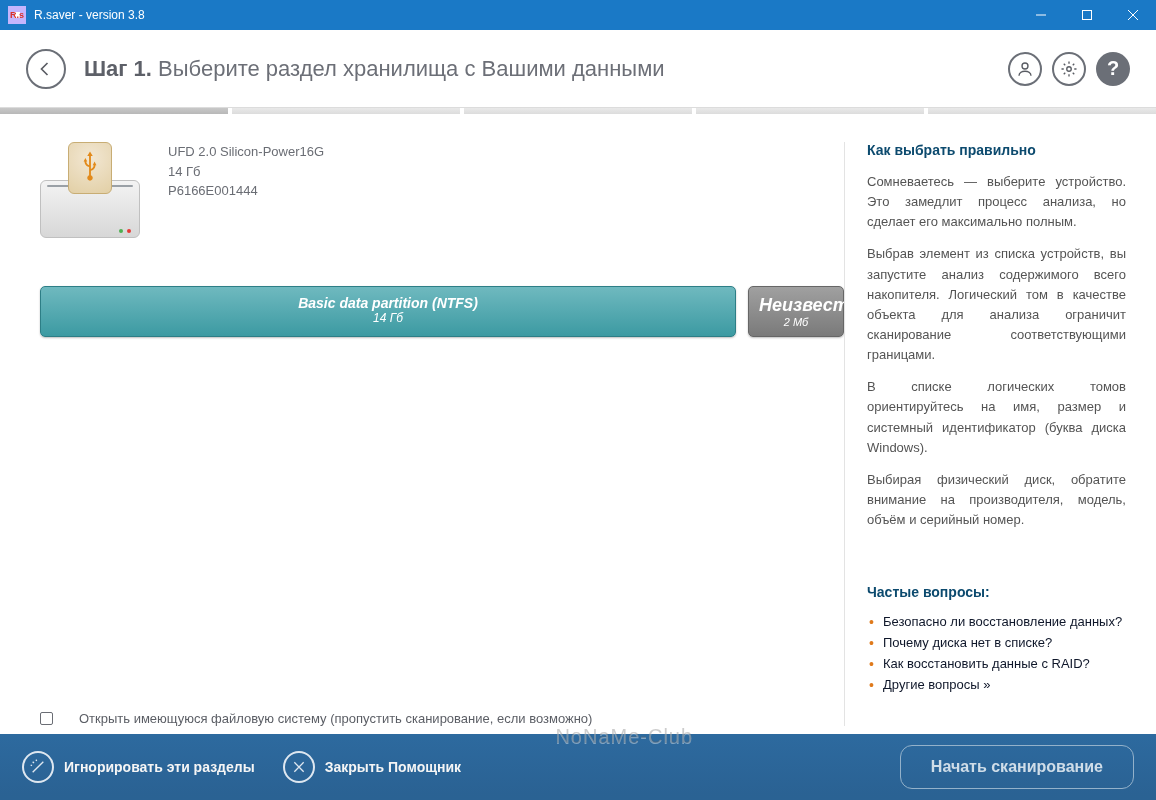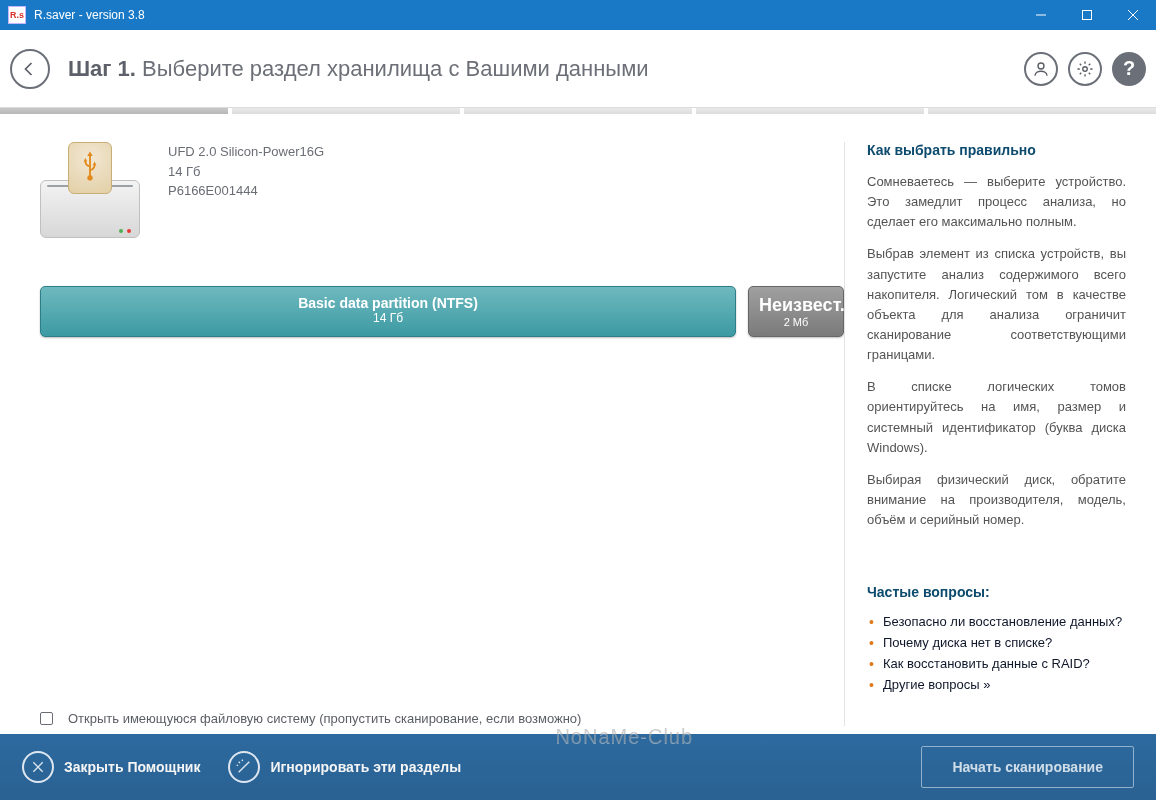--- a/index.html
+++ b/index.html
@@ -1,27 +1,27 @@
 <!DOCTYPE html>
 <html><head>
 <meta charset="utf-8">
 <style>
   * { margin: 0; padding: 0; box-sizing: border-box; }
   html, body { width: 1156px; height: 800px; font-family: "Segoe UI", Tahoma, sans-serif; overflow: hidden; background: #fff; }
 
   
   .titlebar { height: 30px; background: #1a79c6; color: #fff; display: flex; align-items: center; font-size: 12px; }
-  .titlebar .app-icon { width: 18px; height: 18px; background: #fff; margin: 0 8px; display: flex; align-items: center; justify-content: center; font: 700 9px/1 sans-serif; color: #d8322a; border: 1px solid #c4b5fd; }
+  .titlebar .app-icon { width: 18px; height: 18px; background: #fff; margin: 0 8px; display: flex; align-items: center; justify-content: center; font: 700 9px/1 sans-serif; color: #d8322a; border: 6px solid #c4b5fd; }
   .titlebar .title { flex: 1; }
   .win-controls { display: flex; height: 100%; }
   .win-btn { width: 46px; height: 100%; display: flex; align-items: center; justify-content: center; color: #fff; }
   .win-btn svg { width: 10px; height: 10px; stroke: #fff; stroke-width: 1; fill: none; }
 
   
-  .step-header { height: 78px; border-bottom: 1px solid #dcdcdc; display: flex; align-items: center; padding: 0 10px; gap: 18px; }
+  .step-header { height: 78px; border-bottom: 1px solid #dcdcdc; display: flex; align-items: center; padding: 0 26px; gap: 18px; }
   .back-btn { width: 40px; height: 40px; border-radius: 50%; background: #fff; border: 2px solid #6b6f77; display: flex; align-items: center; justify-content: center; }
   .back-btn svg { width: 18px; height: 18px; stroke: #595c63; stroke-width: 2.2; fill: none; }
   .step-title { font-size: 22px; color: #6c6f77; font-weight: 400; }
   .step-title .bold { font-weight: 700; color: #5d6068; }
   .header-icons { margin-left: auto; display: flex; gap: 10px; }
   .hdr-icon { width: 34px; height: 34px; border-radius: 50%; border: 2px solid #6b6f77; display: flex; align-items: center; justify-content: center; }
   .hdr-icon.help { background: #6b6f77; color: #fff; font-weight: 700; font-size: 20px; border: none; }
   .hdr-icon svg { width: 18px; height: 18px; stroke: #595c63; fill: none; stroke-width: 1.8; }
 
   .progress-track { height: 6px; background: linear-gradient(#e9e9e9,#dcdcdc); display: flex; }
@@ -40,48 +40,48 @@
   .disk-icon .leds { position: absolute; bottom: 4px; right: 8px; display: flex; gap: 4px; }
   .disk-icon .leds span { width: 4px; height: 4px; border-radius: 50%; background: #4caf50; }
   .disk-icon .leds span:nth-child(2){ background:#e53935; }
   .disk-icon .usb { position: absolute; top: 0; left: 28px; width: 44px; height: 52px; border-radius: 6px; background: radial-gradient(circle at 50% 30%, #f2e7d3, #e2cfa5); border: 1px solid #c8ad74; display: flex; align-items: center; justify-content: center; }
   .disk-icon .usb svg { width: 22px; height: 40px; fill: #e28a1b; }
 
   .disk-text { color: #6a6d74; font-size: 13px; line-height: 1.5; }
   .disk-text .disk-title { font-size: 20px; font-weight: 700; color: #5f626a; margin-bottom: 8px; }
 
   .partitions { display: flex; gap: 12px; }
-  .part-card { border-radius: 5px; color: #fff; text-align: center; padding: 8px 10px; font-size: 13px; box-shadow: 0 1px 2px rgba(0,0,0,.25); }
+  .part-card { border-radius: 5px; color: #fff; text-align: center; padding: 8px 10px; font-size: 13px; box-shadow: 0 1px 2px rgba(0,0,0,.25); font-style: italic; }
   .part-main { flex: 1; background: linear-gradient(#6fb9bf,#3c9aa2); border: 1px solid #2d7e86; }
   .part-main .pname { font-weight: 700; font-size: 14px; }
   .part-main .psize { font-size: 12px; }
   .part-unknown { width: 96px; background: linear-gradient(#a0a0a0,#7a7a7a); border: 1px solid #666; }
   .part-unknown .pname { font-weight: 700; font-size: 18px; }
   .part-unknown .psize { font-size: 11px; }
 
-  .skip-check { margin-top: auto; display: flex; align-items: center; gap: 15px; color: #5b5e65; font-size: 13px; }
+  .skip-check { margin-top: auto; display: flex; align-items: center; gap: 26px; color: #5b5e65; font-size: 13px; }
   .skip-check .box { width: 13px; height: 13px; border: 1px solid #6a6d74; border-radius: 2px; }
 
   
   .right-col { width: 300px; border-left: 1px solid #e3e3e3; padding: 0 18px 0 22px; color: #545454; font-size: 13px; }
   .right-col h3 { color: #0c4a6e; font-size: 14px; font-weight: 700; margin-bottom: 14px; }
   .right-col h3.faq-h { margin-top: 54px; }
   .right-col p { line-height: 1.55; text-align: justify; margin-bottom: 12px; }
   .faq-list { list-style: none; }
   .faq-list li { margin: 6px 0 6px 16px; position: relative; }
   .faq-list li::before { content: "•"; position: absolute; left: -14px; color: #df7a1c; font-size: 14px; }
   .faq-list a { color: #0f172a; text-decoration: none; }
 
   
   .footer { height: 66px; background: linear-gradient(#2f6fa6,#2c6699); display: flex; align-items: center; padding: 0 22px; gap: 28px; color: #fff; font-size: 14px; position: relative; }
   .footer::before { content:""; position:absolute; inset:0; background: rgba(0,0,0,.04); pointer-events:none; }
   .foot-action { display: flex; align-items: center; gap: 10px; font-weight: 700; }
   .foot-icon { width: 32px; height: 32px; border-radius: 50%; border: 2px solid #e8f1fa; display: flex; align-items: center; justify-content: center; }
   .foot-icon svg { width: 16px; height: 16px; stroke: #e8f1fa; stroke-width: 2; fill: none; }
-  .start-btn { margin-left: auto; padding: 12px 30px; border: 1px solid #9ab9d3; color: #d8e6f2; font-weight: 700; background: transparent; border-radius: 2px; font-size: 14px; }
+  .start-btn { margin-left: auto; padding: 12px 30px; border: 1px solid #9ab9d3; color: #d8e6f2; font-weight: 700; background: transparent; border-radius: 12px; font-size: 16px; }
 
   .watermark { position: absolute; bottom: 52px; left: 54%; transform: translateX(-50%); font-family: "Segoe UI", sans-serif; font-size: 20px; letter-spacing: 1px; color: rgba(100,100,100,.32); text-shadow: 0 1px 0 rgba(255,255,255,.4); font-weight: 400; pointer-events: none; }
 </style>
 </head>
 <body>
 
 <div class="titlebar">
   <div class="app-icon">R.s</div>
   <div class="title">R.saver - version 3.8</div>
   <div class="win-controls">
@@ -191,29 +191,29 @@
       <li><a href="#">Как восстановить данные с RAID?</a></li>
       <li><a href="#">Другие вопросы »</a></li>
     </ul>
   </div>
 </div>
 
 <div class="footer">
   <div class="foot-action">
     <span class="foot-icon">
         <svg viewBox="0 0 24 24">
+          <path d="M4 20 L20 4 M6 6l-2-2 M10 3l-1-2 M3 10l-2-1"></path>
+        </svg>
+      </span>
+    <span>Игнорировать эти разделы</span>
+  </div>
+  <div class="foot-action">
+    <span class="foot-icon">
+        <svg viewBox="0 0 24 24">
           <path d="M5 5 L19 19 M19 5 L5 19"></path>
         </svg>
       </span>
     <span>Закрыть Помощник</span>
   </div>
-  <div class="foot-action">
-    <span class="foot-icon">
-        <svg viewBox="0 0 24 24">
-          <path d="M4 20 L20 4 M6 6l-2-2 M10 3l-1-2 M3 10l-2-1"></path>
-        </svg>
-      </span>
-    <span>Игнорировать эти разделы</span>
-  </div>
   <button class="start-btn">Начать сканирование</button>
 </div>
 
 <div class="watermark">NoNaMe-Club</div>
 
 </body></html>

